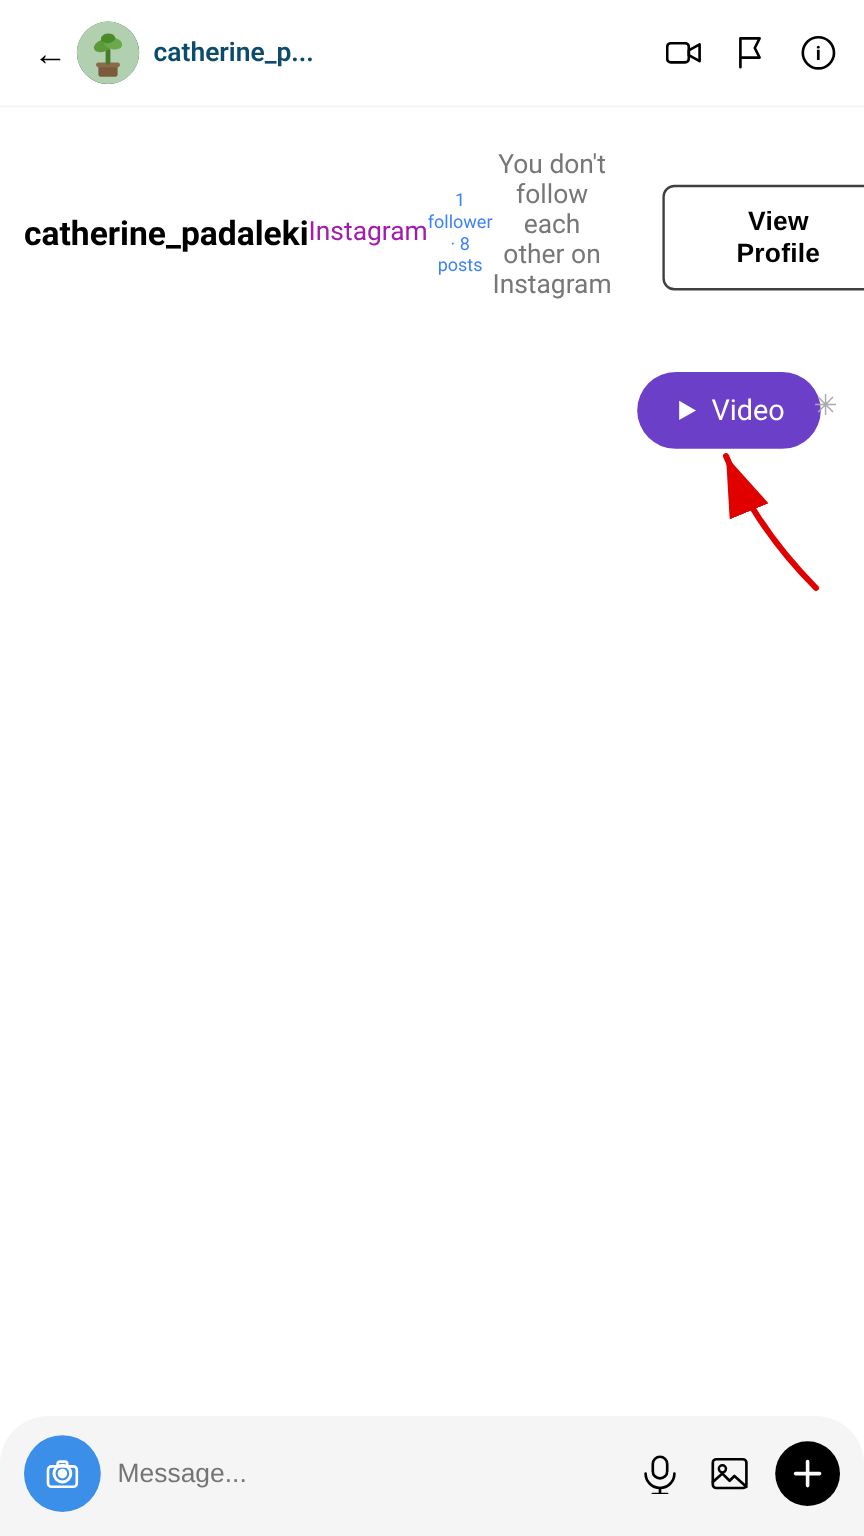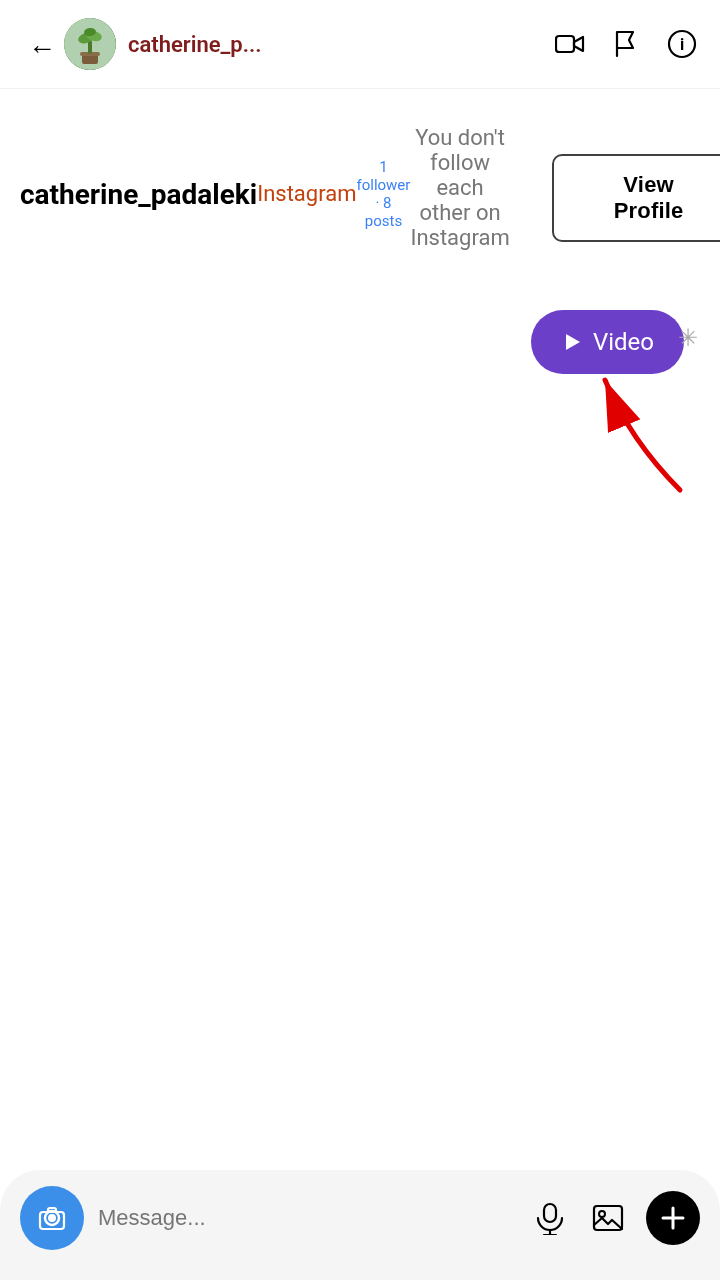--- a/index.html
+++ b/index.html
@@ -53,21 +53,21 @@
     
     .plant-avatar svg {
       width: 52px;
       height: 52px;
     }
 
     .header-username {
       flex: 1;
       font-size: 22px;
       font-weight: 600;
-      color: #7f1d1d;
+      color: #0c4a6e;
     }
 
     .header-icons {
       display: flex;
       align-items: center;
       gap: 20px;
     }
 
     .header-icon {
       width: 36px;
@@ -94,21 +94,21 @@
 
     .profile-name {
       font-size: 28px;
       font-weight: 700;
       color: #000;
       margin-bottom: 6px;
     }
 
     .profile-platform {
       font-size: 22px;
-      color: #c2410c;
+      color: #a21caf;
       margin-bottom: 8px;
     }
 
     .profile-stats {
       font-size: 15px;
       color: #3b82f6;
       margin-bottom: 8px;
     }
 
     .profile-follow-status {
@@ -193,21 +193,21 @@
     }
 
     
     .bottom-bar {
       position: fixed;
       bottom: 0;
       left: 0;
       width: 720px;
       background: #f5f5f5;
       border-radius: 40px 40px 0 0;
-      padding: 16px 20px 30px;
+      padding: 16px 20px 20px;
       display: flex;
       align-items: center;
       gap: 14px;
     }
 
     .camera-btn {
       width: 64px;
       height: 64px;
       border-radius: 50%;
       background: #3b8fe8;

